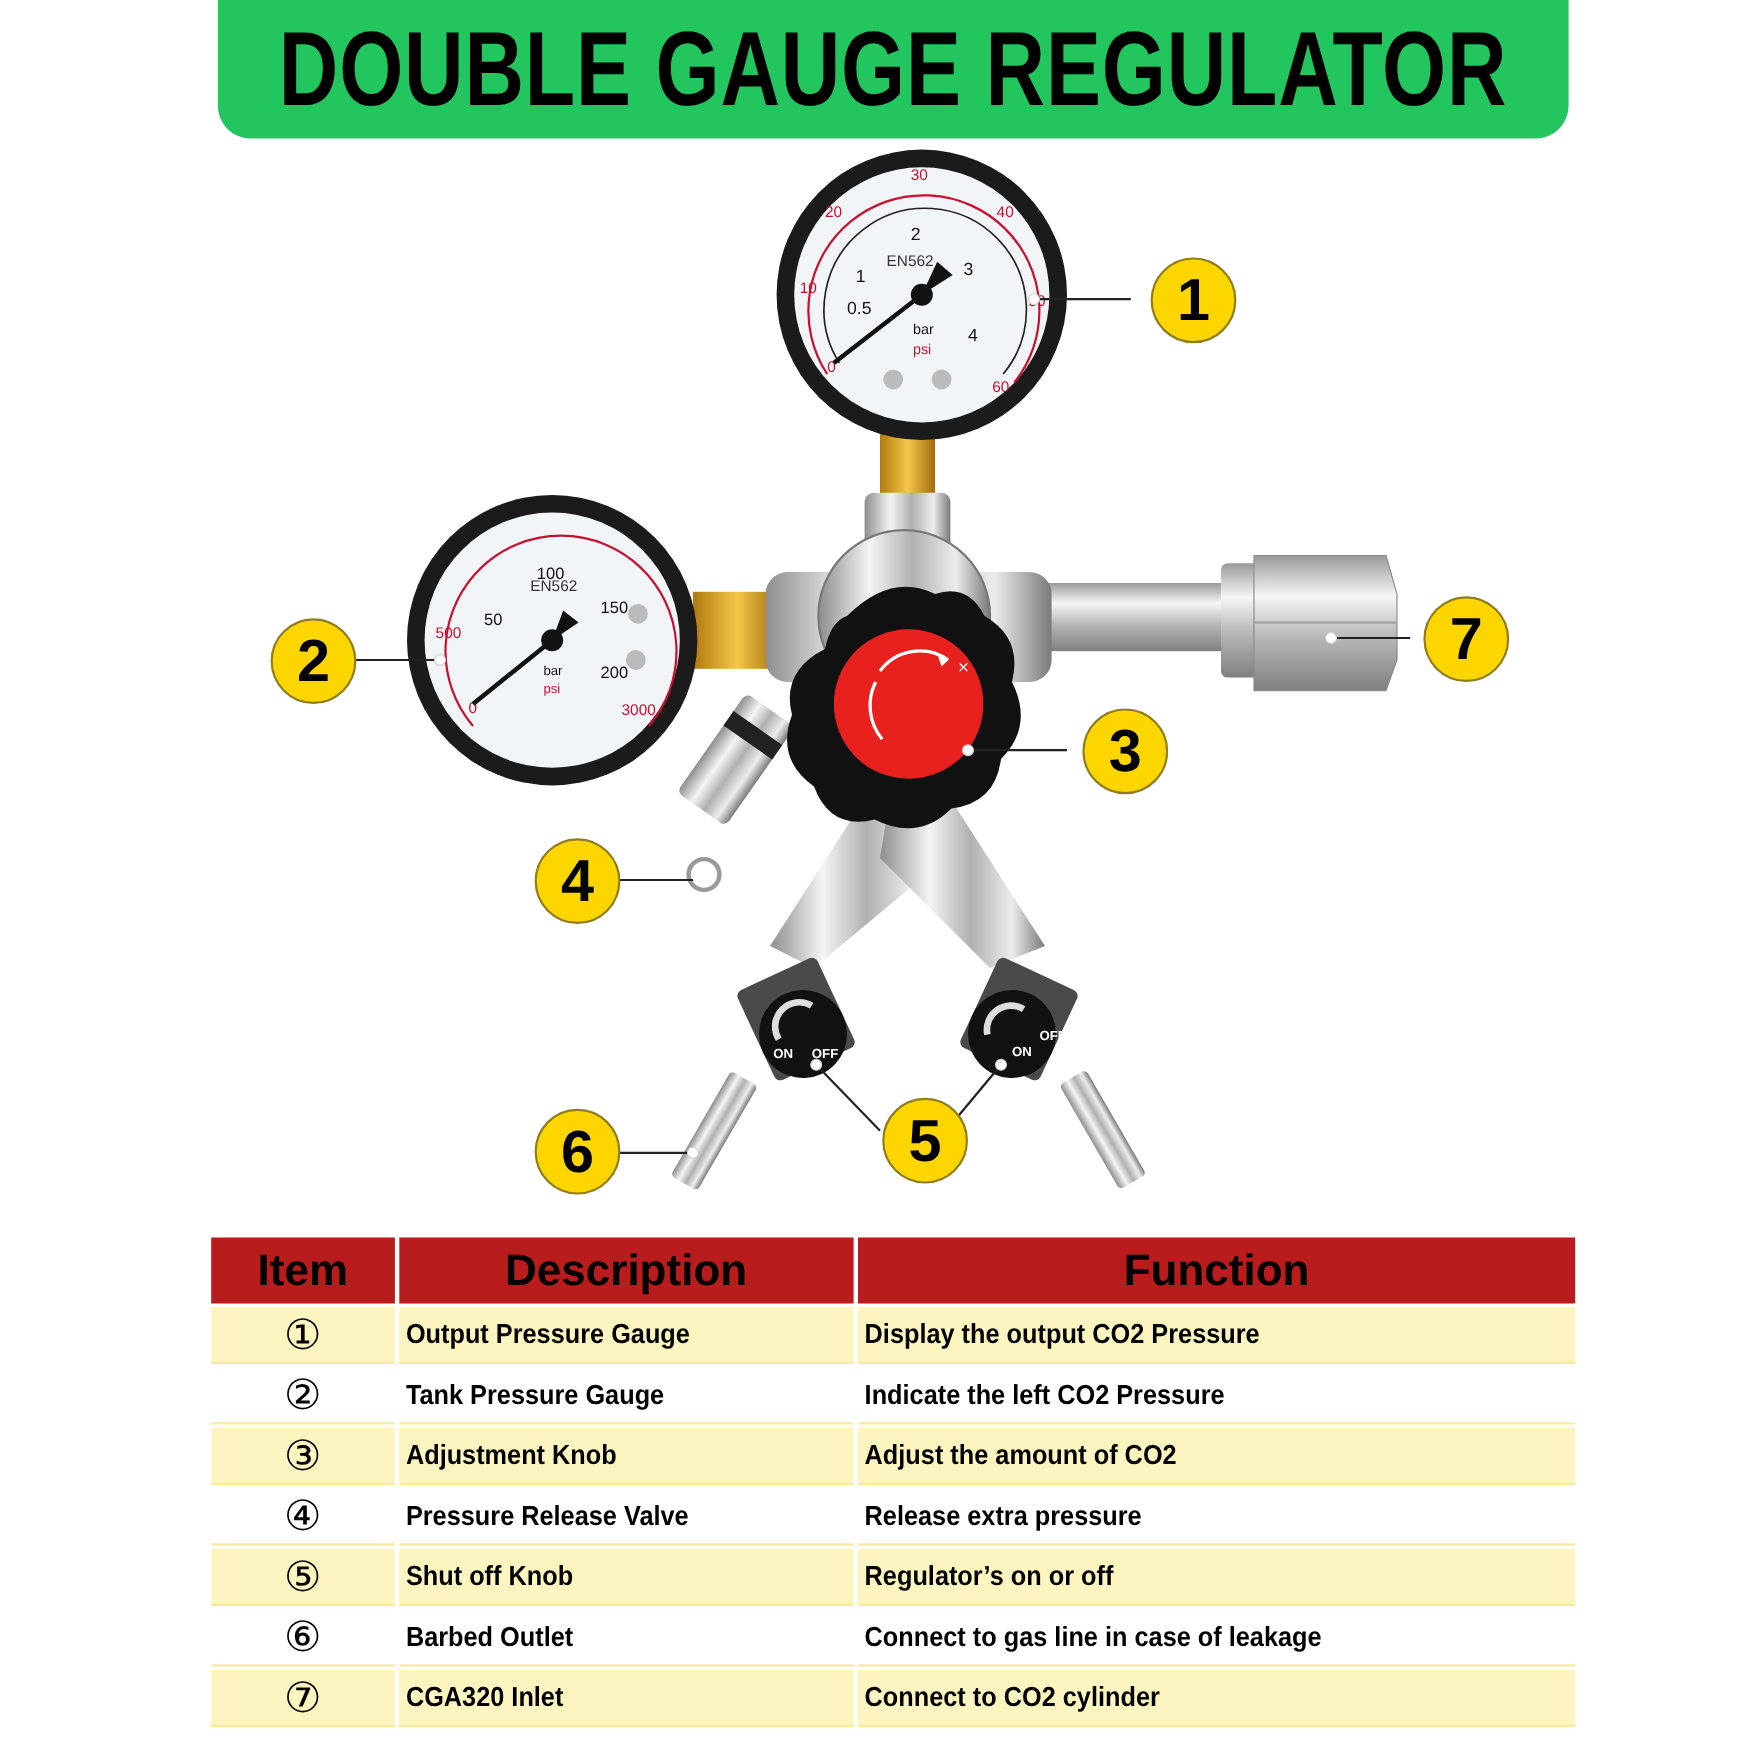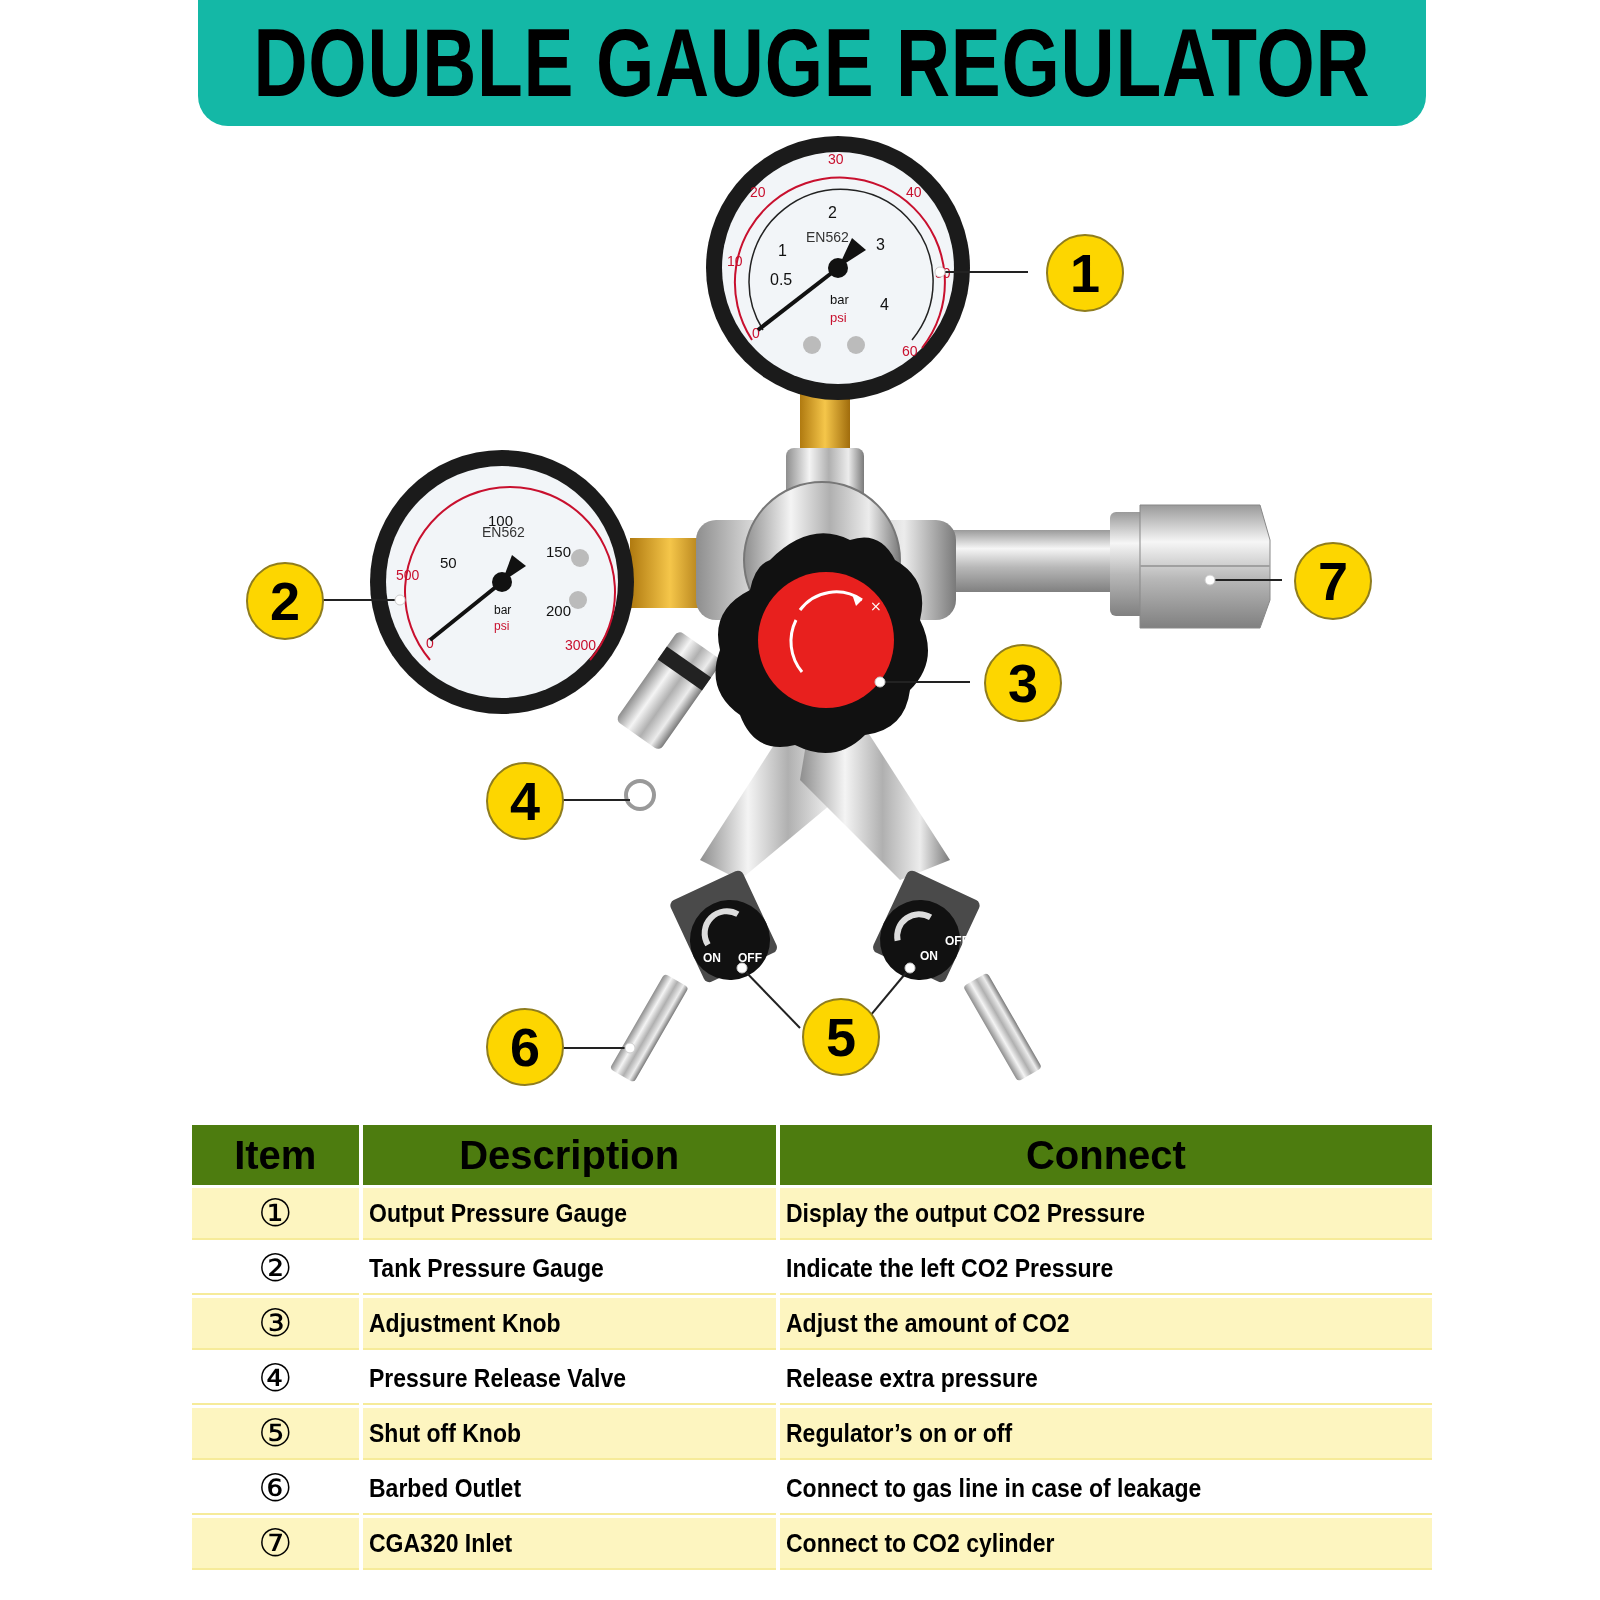--- a/index.html
+++ b/index.html
@@ -1,29 +1,29 @@
 <!DOCTYPE html>
 <html><head>
 <meta charset="utf-8">
 <style>
   html, body { margin: 0; padding: 0; background: #ffffff; }
   body { width: 1600px; height: 1600px; position: relative; overflow: hidden;
          font-family: "Liberation Sans", sans-serif; }
   .title-banner { position: absolute; left: 198px; top: 0; width: 1228px; height: 126px;
-         background: #14b8a6; border-radius: 0 0 30px 30px; display: flex; align-items: center; justify-content: center; }
+         background: #22c55e; border-radius: 0 0 30px 30px; display: flex; align-items: center; justify-content: center; }
   .title-text { font-family: "Liberation Sans", sans-serif; font-weight: bold; font-size: 96px;
          color: #000; letter-spacing: 1px; transform: scaleX(0.78); white-space: nowrap; line-height: 1; }
   .diagram { position: absolute; left: 0; top: 126px; width: 1600px; height: 970px; }
   .diagram svg { position: absolute; left: 0; top: 0; }
   .callout { position: absolute; width: 78px; height: 78px; border-radius: 50%; background: #fdd600;
          border: 2px solid #8f7d1e; display: flex; align-items: center; justify-content: center;
          font-weight: bold; font-size: 54px; color: #000; box-sizing: border-box; }
   .table-wrap { position: absolute; left: 188px; top: 1122px; width: 1248px; }
   table { border-collapse: separate; border-spacing: 4px 3px; width: 100%; table-layout: fixed; }
-  th { background: #4d7c0f; font-weight: bold; font-size: 40px; height: 58px; text-align: center;
+  th { background: #b91c1c; font-weight: bold; font-size: 40px; height: 58px; text-align: center;
        transform-origin: center; }
   td { font-weight: bold; font-size: 25px; height: 50px; padding: 0 6px; white-space: nowrap; overflow: hidden; }
   tr.odd td { background: #fdf5c0; }
   tr.even td { background: #ffffff; }
   tr.row td { border-bottom: 2px solid #f6eb9a; }
   td.item { text-align: center; font-weight: normal; font-size: 38px; }
   col.c1 { width: 166px; } col.c2 { width: 412px; } col.c3 { width: 650px; }
   .narrow { display: inline-block; transform: scaleX(0.92); transform-origin: left center; }
 </style>
 </head>
@@ -189,21 +189,21 @@
   <table>
     <colgroup>
         <col class="c1">
         <col class="c2">
         <col class="c3">
       </colgroup>
     <thead>
       <tr>
         <th>Item</th>
         <th>Description</th>
-        <th>Connect</th>
+        <th>Function</th>
       </tr>
     </thead>
     <tbody>
       <tr class="row odd">
         <td class="item">①</td>
         <td><span class="narrow">Output Pressure Gauge</span></td>
         <td><span class="narrow">Display the output CO2 Pressure</span></td>
       </tr>
       <tr class="row even">
         <td class="item">②</td>

